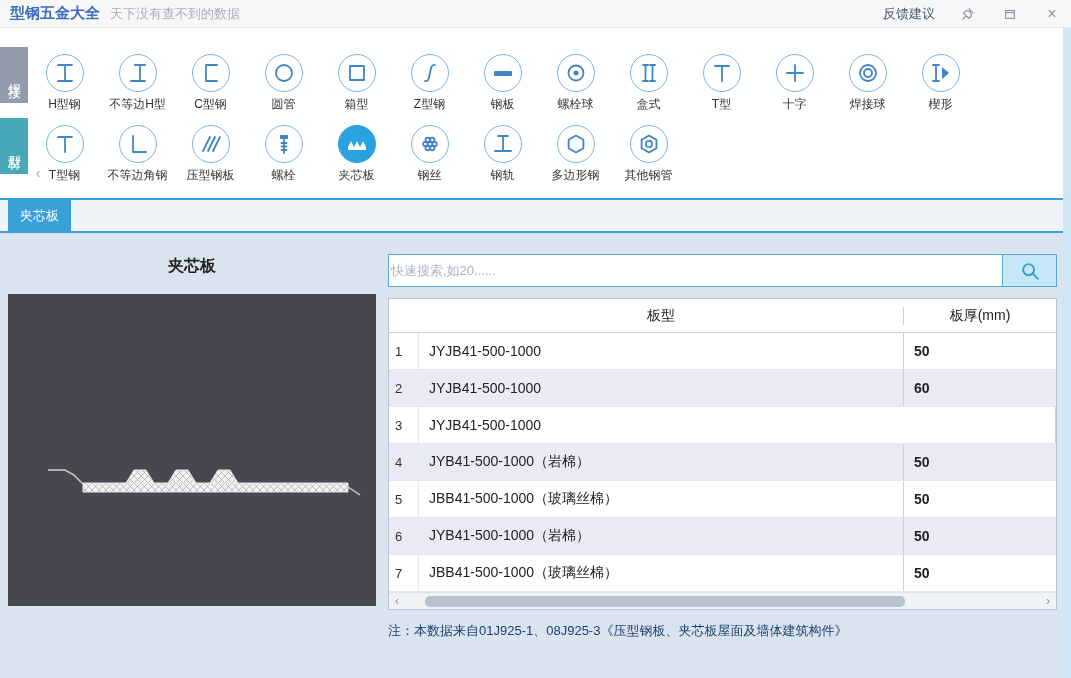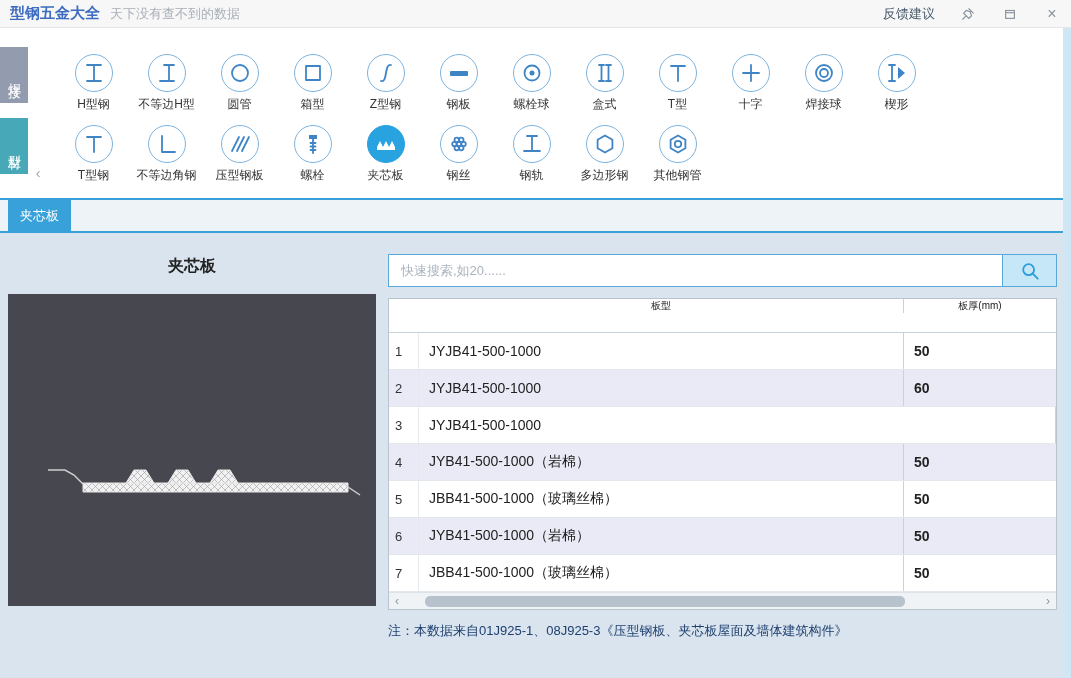--- a/index.html
+++ b/index.html
@@ -22,21 +22,21 @@
   .feedback-link{font-size:13px;color:#47586b;cursor:pointer;}
   .win-btn{width:18px;height:18px;display:flex;align-items:center;justify-content:center;color:#8a939e;cursor:pointer;font-size:16px;line-height:1;}
 
   
   .icon-area{position:relative;height:170px;background:#fff;display:flex;}
   .side-tabs{width:28px;display:flex;flex-direction:column;padding-top:19px;gap:15px;flex:none;}
   .side-tab{width:28px;height:56px;color:#fff;font-size:13px;display:flex;align-items:center;justify-content:center;writing-mode:vertical-lr;text-orientation:upright;cursor:pointer;letter-spacing:2px;}
   .tab-weld{background:#929cae;}
   .tab-profile{background:#47a9b8;}
   .collapse-arrow{position:absolute;left:30px;top:132px;width:16px;height:26px;display:flex;align-items:center;justify-content:center;color:#97a3b0;font-size:14px;cursor:pointer;}
-  .icon-rows{flex:1;display:flex;flex-direction:column;padding-left:29px;justify-content:center;}
+  .icon-rows{flex:1;display:flex;flex-direction:column;padding-left:0;justify-content:center;}
   .icon-row{display:flex;height:85px;}
   .icon-row:first-child .icon-cell{padding-top:26px;}
   .icon-row:last-child .icon-cell{padding-top:12px;}
   .icon-cell{width:73px;display:flex;flex-direction:column;align-items:center;cursor:pointer;}
   .circle{width:38px;height:38px;border-radius:50%;border:1px solid var(--icon-border);background:#fff;display:flex;align-items:center;justify-content:center;color:var(--icon-blue);}
   .icon-cell.active .circle{background:var(--active-icon-bg);border-color:var(--active-icon-bg);color:#fff;}
   .glyph{width:24px;height:24px;display:block;}
   .glyph path,.glyph circle,.glyph rect,.glyph polygon,.glyph polyline{stroke:currentColor;fill:none;stroke-width:1.8;stroke-linecap:round;stroke-linejoin:round;}
   .icon-label{font-size:12px;color:#333;margin-top:4px;white-space:nowrap;}
 
@@ -45,26 +45,26 @@
   .tab.active{background:var(--accent);color:#fff;font-size:13px;padding:0 12px;display:flex;align-items:center;cursor:pointer;}
 
   
   .content{background:#d9e4ee;height:447px;display:flex;padding:8px 14px 8px 8px;gap:12px;border-top:2px solid var(--accent);}
   .left-panel{width:368px;flex:none;display:flex;flex-direction:column;}
   .panel-title{text-align:center;font-size:16px;font-weight:bold;color:#222;padding:15px 0 17px;}
   .panel-image{background:#47474f;height:312px;}
 
   .right-panel{flex:1;display:flex;flex-direction:column;margin-top:13px;}
   .search-row{display:flex;height:33px;margin-bottom:11px;}
-  .search-input{flex:1;border:1px solid #58a8d8;padding:0 12px;font-size:13px;color:#333;outline:none;background:#fff;}
+  .search-input{flex:1;border:1px solid #58a8d8;padding:0 2px;font-size:13px;color:#333;outline:none;background:#fff;}
   .search-input::placeholder{color:#a9b4be;}
   .search-button{width:54px;border:1px solid #58a8d8;border-left:none;background:#c6e7f8;display:flex;align-items:center;justify-content:center;cursor:pointer;}
 
   .table{background:#fff;border:1px solid #b9c4ce;display:flex;flex-direction:column;}
-  .thead{display:flex;height:34px;border-bottom:1px solid #c9d2da;align-items:flex-start;font-size:10px;color:#222;}
+  .thead{display:flex;height:34px;border-bottom:1px solid #c9d2da;align-items:center;font-size:14px;color:#222;}
   .col-num{width:30px;flex:none;border-right:1px solid #e4e9ee;}
   .col-type{flex:1;border-right:1px solid #c9d2da;}
   .col-thick{width:152px;flex:none;}
   .th{display:flex;align-items:center;justify-content:center;}
   .tr{display:flex;height:37px;align-items:stretch;border-bottom:1px solid #e3e7ec;font-size:14px;color:#222;background:#fff;}
   .tr.alt{background:var(--alt-row);}
   .td{display:flex;align-items:center;}
   .td.col-num{padding-left:6px;font-size:13px;color:#333;}
   .td.col-type{padding-left:10px;}
   .td.col-thick{padding-left:10px;font-weight:bold;}
@@ -117,20 +117,28 @@
             </div>
             <div class="icon-label">H型钢</div>
           </div>
           <div class="icon-cell">
             <div class="circle">
               <svg class="glyph" viewBox="-12 -12 24 24">
                 <path d="M-3,-8 H7 M-7,8 H7 M2,-8 V8"></path>
               </svg>
             </div>
             <div class="icon-label">不等边H型</div>
+          </div>
+          <div class="icon-cell">
+            <div class="circle">
+              <svg class="glyph" viewBox="-12 -12 24 24">
+                <path d="M6,-8 H-5 V8 H6"></path>
+              </svg>
+            </div>
+            <div class="icon-label">C型钢</div>
           </div>
           <div class="icon-cell">
             <div class="circle">
               <svg class="glyph" viewBox="-12 -12 24 24">
                 <circle r="8"></circle>
               </svg>
             </div>
             <div class="icon-label">圆管</div>
           </div>
           <div class="icon-cell">

